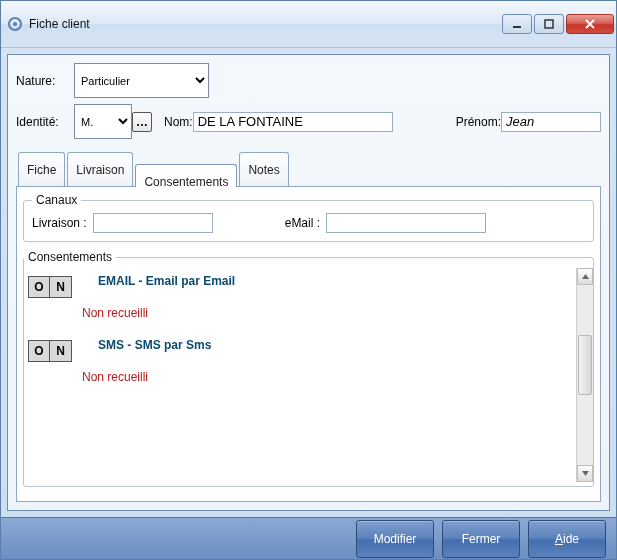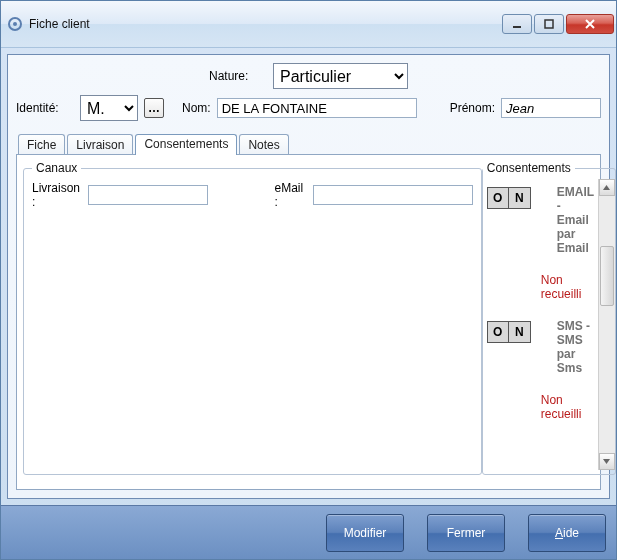--- a/index.html
+++ b/index.html
@@ -57,30 +57,28 @@
     margin: 6px;
     flex: 1;
     border: 1px solid #6f8cb3;
     background: linear-gradient(to bottom, #f4f8fd 0, #eef4fb 100%);
     display: flex; flex-direction: column;
     padding: 8px;
   }
   .form-row {
     display: flex; align-items: center;
     margin-bottom: 6px;
-    gap: 6px;
-    justify-content: center;
   }
   .lbl { color: #000; }
   .w60 { width: 58px; display: inline-block; }
   select {
-    height: 26px;
+    height: 35px;
     border: 1px solid #7a8aa0;
     background: #fff;
-    font-family: inherit; font-size: 16px;
+    font-family: inherit; font-size: 11px;
     padding: 0 2px;
   }
   .sel-nature { width: 135px; }
   .sel-title { width: 58px; }
   .ellipsis-btn {
     width: 20px; height: 20px;
     border: 1px solid #555;
     background: linear-gradient(to bottom,#fdfdfd,#e7e7e7);
     display: flex; align-items: center; justify-content: center;
     font-weight: bold;
@@ -102,21 +100,21 @@
   .tabs {
     display: flex;
     align-items: flex-end;
     margin-top: 6px;
     padding-left: 2px;
   }
   .tab {
     border: 1px solid #90a7c3;
     border-bottom: none;
     background: linear-gradient(to bottom,#fdfefe,#edf2f8);
-    padding: 3px 8px;
+    padding: 17px 8px;
     margin-right: 2px;
     border-top-left-radius: 3px;
     border-top-right-radius: 3px;
     color: #222;
     position: relative;
     top: 1px;
     height: 21px;
     display:flex; align-items:center;
   }
   .tab.active {
@@ -124,21 +122,21 @@
     border-color: #7b9abd;
     z-index: 2;
     padding-bottom: 5px;
     top: 1px;
   }
   .tab-panel {
     border: 1px solid #90a7c3;
     background: #fff;
     flex: 1;
     padding: 6px 6px 6px 6px;
-    display: flex; flex-direction: row;
+    display: flex; flex-direction: column;
     position: relative;
     z-index: 1;
   }
 
   fieldset.group {
     border: 1px solid #b6c4d6;
     border-radius: 3px;
     padding: 6px 8px 8px 8px;
     margin: 0 0 8px 0;
   }
@@ -175,21 +173,21 @@
     width: 22px; height: 22px;
     border: 1px solid #555;
     background: #d9d9d9;
     display:flex; align-items:center; justify-content:center;
     font-weight: bold;
     color:#000;
   }
   .on-toggle .seg + .seg { border-left: none; }
   .consent-content .title-line {
     font-weight: bold;
-    color: #737373;
+    color: #0c4a6e;
     margin-bottom: 18px;
     padding-left: 16px;
   }
   .consent-content .status {
     color: #b91c1c;
     margin-bottom: 10px;
   }
 
   .vscroll {
     width: 17px;
@@ -209,24 +207,24 @@
   }
   .vscroll .thumb {
     position:absolute; left:1px; right:1px;
     top: 50px; height: 60px;
     background: linear-gradient(to right,#f4f4f4,#d7d7d7);
     border:1px solid #b7b7b7;
     border-radius:2px;
   }
 
   .footer {
-    height: 54px;
+    height: 42px;
     background: linear-gradient(to bottom, #8aa9d4 0, #6b8fc2 100%);
     display:flex; justify-content:flex-end; align-items:center;
-    gap: 23px; padding: 0 10px;
+    gap: 8px; padding: 0 10px;
     border-top: 1px solid #5978a5;
   }
   .footer .btn {
     width: 78px; height: 38px;
     border: 1px solid #2e4c78;
     border-radius: 3px;
     background: linear-gradient(to bottom,#7f9fcf 0,#5c82bb 48%,#446faf 52%,#5a81bc 100%);
     color: #fff;
     display:flex; align-items:center; justify-content:center;
     font-size: 12px;

